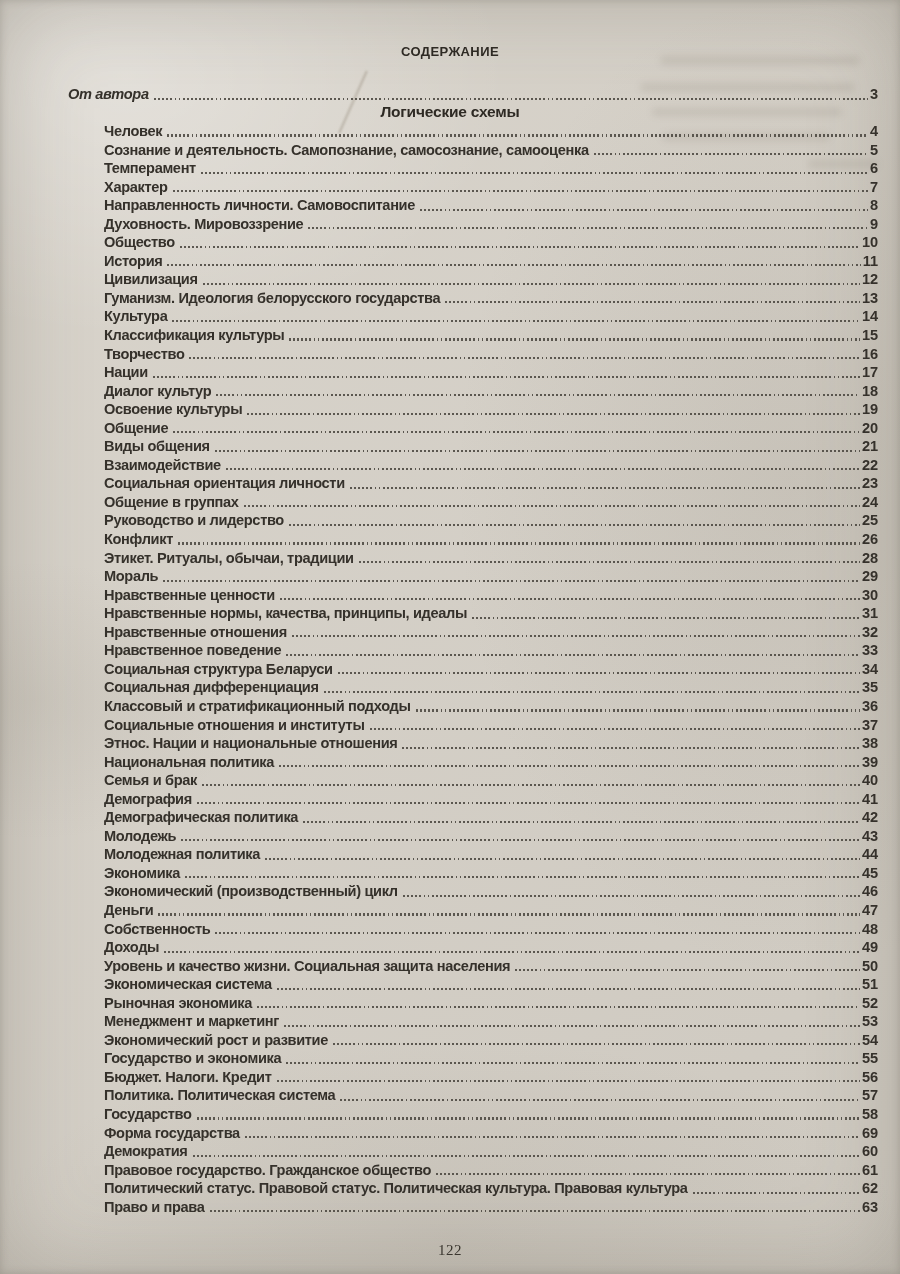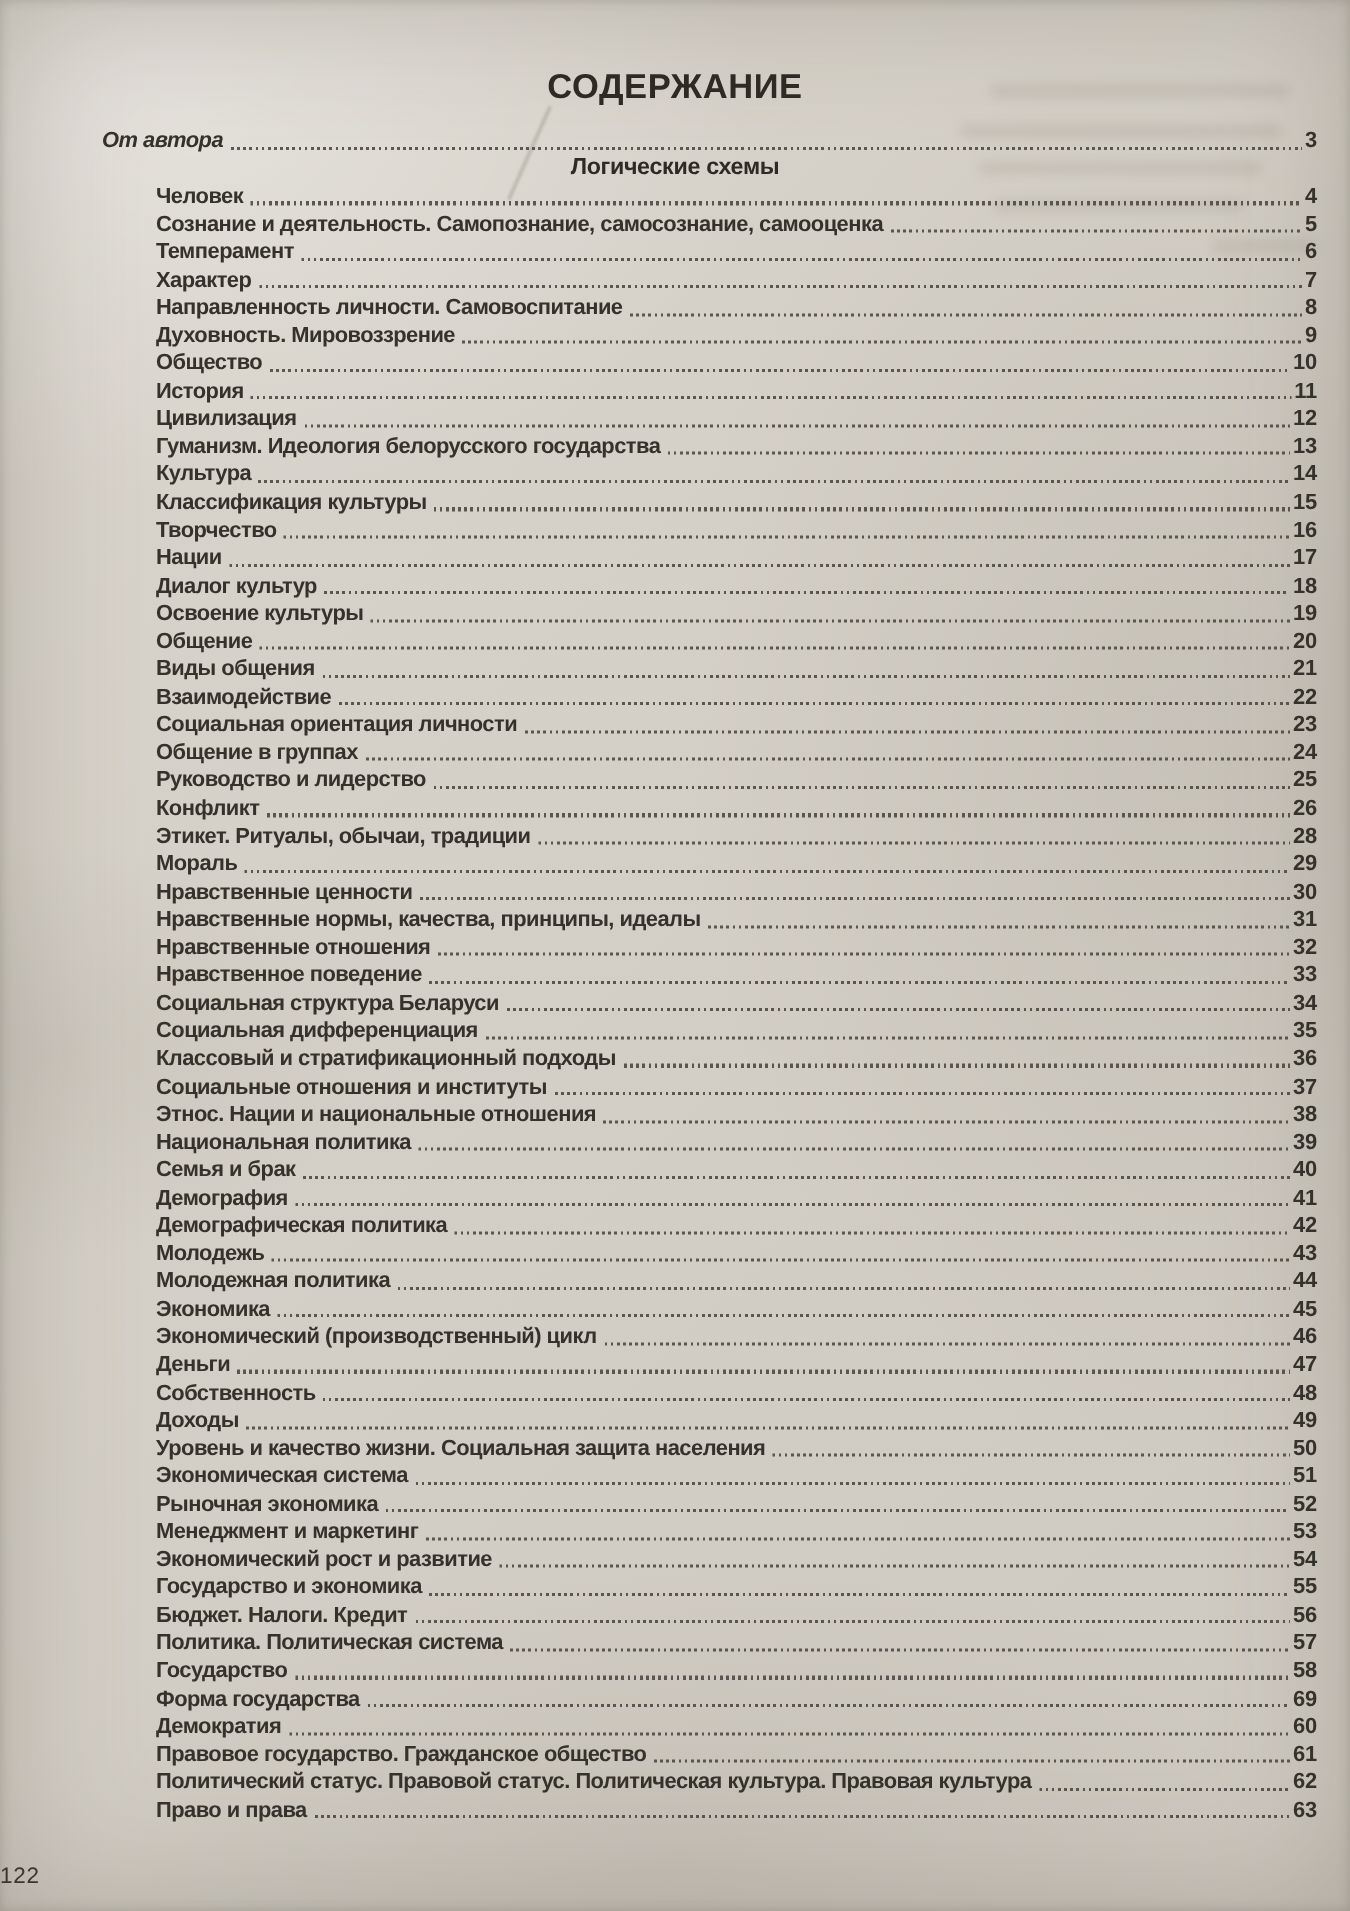--- a/index.html
+++ b/index.html
@@ -16,21 +16,21 @@
       radial-gradient(ellipse 620px 420px at 14% 6%, rgba(255,255,255,0.30), rgba(255,255,255,0) 62%),
       radial-gradient(ellipse 520px 760px at 88% 38%, rgba(122,114,99,0.13), rgba(122,114,99,0) 65%),
       radial-gradient(ellipse 740px 320px at 50% 97%, rgba(122,114,99,0.12), rgba(122,114,99,0) 62%),
       radial-gradient(ellipse 300px 200px at 4% 55%, rgba(122,114,99,0.10), rgba(122,114,99,0) 70%),
       linear-gradient(135deg, rgba(255,255,255,0.07), rgba(60,55,45,0.05));
     box-shadow: inset 0 0 90px rgba(95,88,76,0.30), inset 0 0 8px rgba(80,74,62,0.25);
   }
   .page-title {
     position: absolute; top: 44px; left: 0; width: 100%;
     text-align: center;
-    font-size: 23px; font-weight: bold; letter-spacing: 0.4px;
+    font-size: 13px; font-weight: bold; letter-spacing: 0.4px;
     color: #2e2a24;
   }
   .section-heading {
     position: absolute; top: 103px; left: 0; width: 100%;
     text-align: center;
     font-size: 15.5px; font-weight: bold; letter-spacing: -0.2px;
     color: #2e2a24;
   }
   .preface-row {
     position: absolute; top: 85px; left: 68px; right: 22px;
@@ -55,21 +55,22 @@
     flex: 1 1 auto;
     height: 2.1px;
     align-self: flex-end;
     margin: 0 2px 4px 5px;
     background: repeating-linear-gradient(90deg,
       #4a463f 0, #4a463f 1.8px, rgba(0,0,0,0) 1.8px, rgba(0,0,0,0) 4.1px);
     opacity: 0.88;
   }
   .footer-page-number {
     position: absolute; top: 1242px; left: 0; width: 100%;
-    font-size: 15px; color: #3a362f; letter-spacing: 0.5px;
+    text-align: center;
+    font-size: 15px; color: #3a362f; letter-spacing: 0.5px; font-family: Liberation Serif, serif;
   }
   
   .ghost { position: absolute; border-radius: 5px; background: rgba(122,114,100,0.45); filter: blur(3.5px); opacity: 0.34; }
   .ghost-1 { left: 660px; top: 56px;  width: 200px; height: 9px; }
   .ghost-2 { left: 640px; top: 83px;  width: 215px; height: 9px; }
   .ghost-3 { left: 652px; top: 108px; width: 190px; height: 8px; }
   .ghost-4 { left: 662px; top: 133px; width: 168px; height: 8px; }
   .ghost-5 { left: 808px; top: 160px; width: 70px;  height: 8px; }
   .scratch {
     position: absolute; left: 352px; top: 68px;

